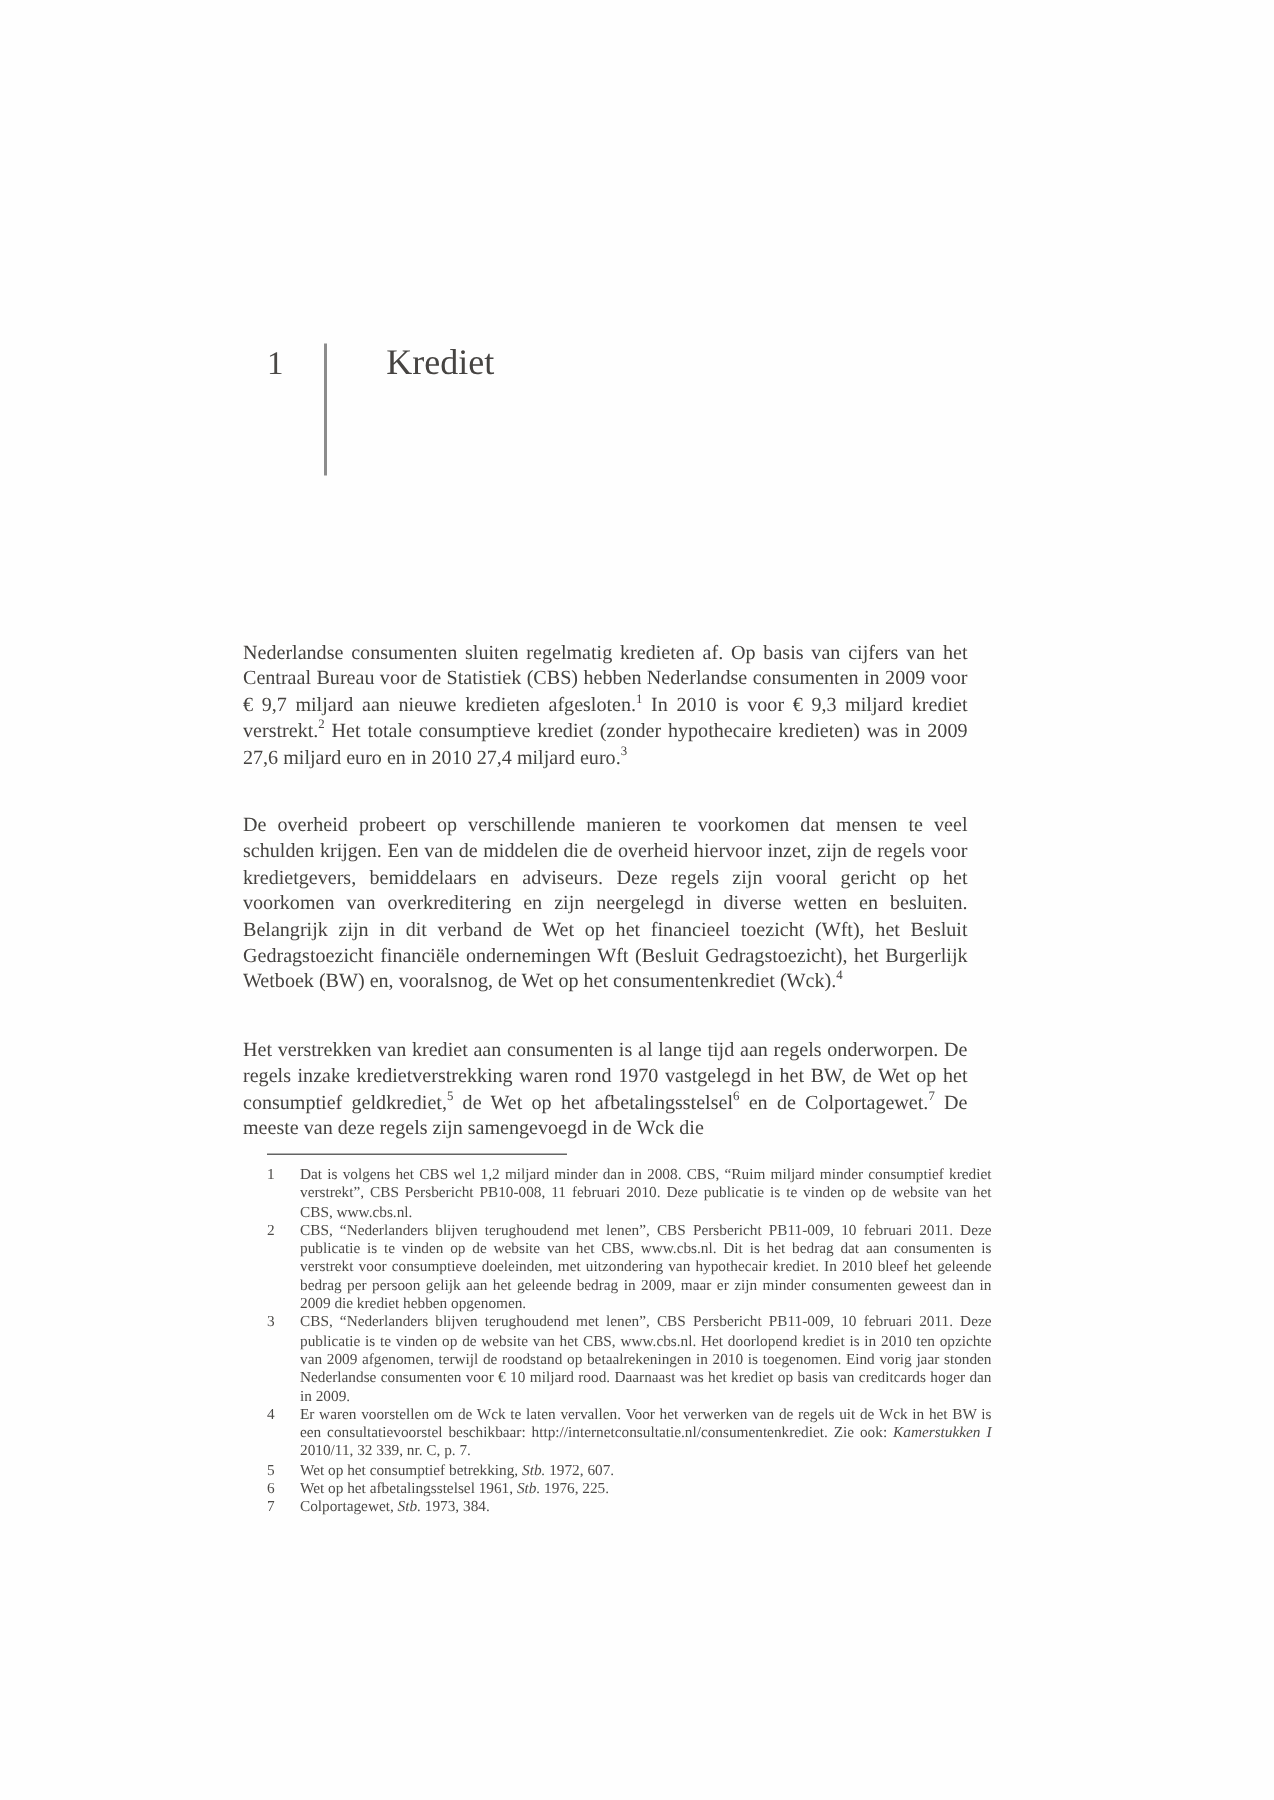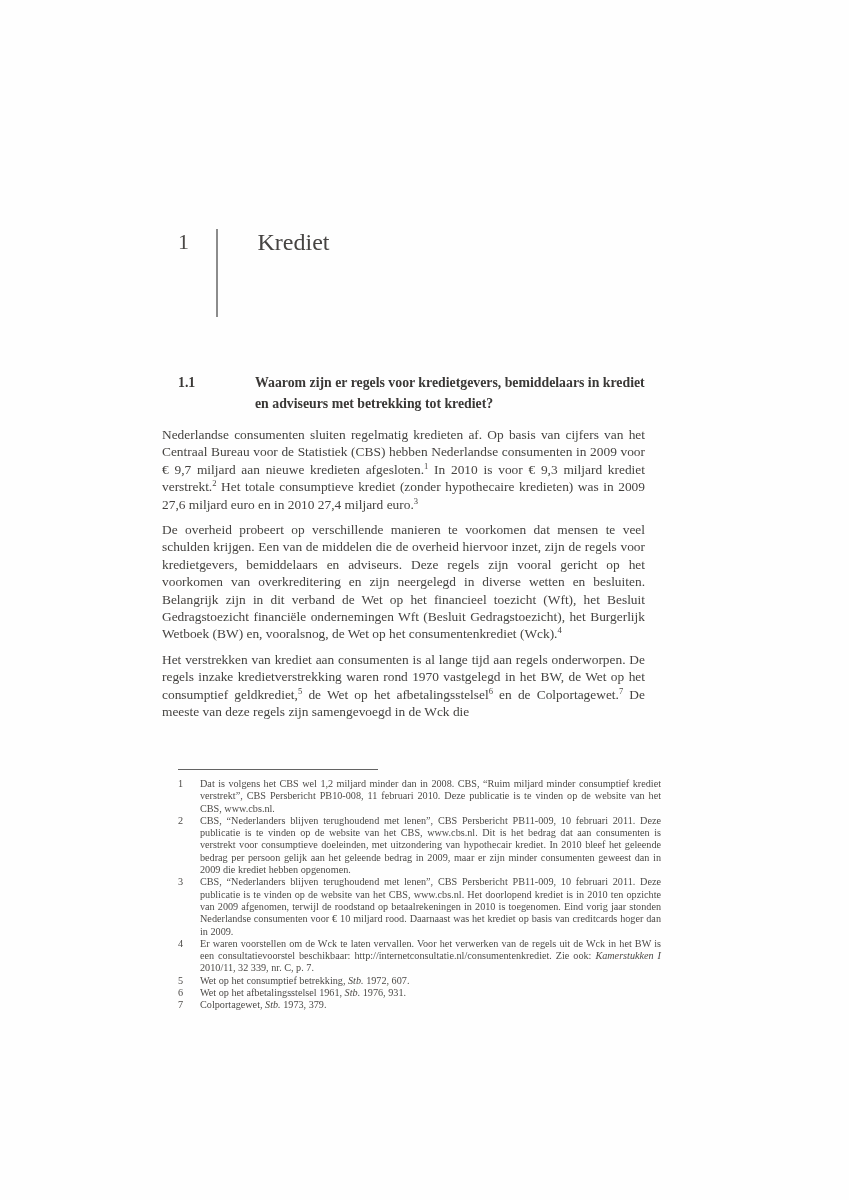--- a/index.html
+++ b/index.html
@@ -62,21 +62,21 @@
   .body-text {
     position: absolute;
     left: 162px;
     top: 426px;
     width: 483px;
     font-size: 13.4px;
     line-height: 17.4px;
     text-align: justify;
   }
   .body-text p { margin: 0; }
-  .body-text p + p { margin-top: 8px; }
+  .body-text p + p { margin-top: 28px; }
   sup {
     font-size: 0.64em;
     line-height: 0;
     vertical-align: super;
     letter-spacing: 0;
   }
 
   
   .fn-rule {
     position: absolute;
@@ -105,24 +105,20 @@
 <body>
 
 <div class="page">
 
   <div class="chapter-header">
     <span class="chapter-number">1</span>
     <span class="chapter-rule"></span>
     <h1 class="chapter-title">Krediet</h1>
   </div>
 
-  <div class="section-heading">
-    <span class="section-number">1.1</span>
-    <h2 class="section-title">Waarom zijn er regels voor kredietgevers, bemiddelaars in krediet en adviseurs met betrekking tot krediet?</h2>
-  </div>
 
   <div class="body-text">
       <p><span>Nederlandse consumenten sluiten regelmatig kredieten af. Op basis van cijfers van het Centraal Bureau voor de Statistiek (CBS) hebben Nederlandse consumenten in 2009 voor € 9,7 miljard aan nieuwe kredieten afgesloten.</span><sup>1</sup><span> In 2010 is voor € 9,3 miljard krediet verstrekt.</span><sup>2</sup><span> Het totale consumptieve krediet (zonder hypothecaire kredieten) was in 2009 27,6 miljard euro en in 2010 27,4 miljard euro.</span><sup>3</sup></p>
       <p><span>De overheid probeert op verschillende manieren te voorkomen dat mensen te veel schulden krijgen. Een van de middelen die de overheid hiervoor inzet, zijn de regels voor kredietgevers, bemiddelaars en adviseurs. Deze regels zijn vooral gericht op het voorkomen van overkreditering en zijn neergelegd in diverse wetten en besluiten. Belangrijk zijn in dit verband de Wet op het financieel toezicht (Wft), het Besluit Gedragstoezicht financiële ondernemingen Wft (Besluit Gedragstoezicht), het Burgerlijk Wetboek (BW) en, vooralsnog, de Wet op het consumentenkrediet (Wck).</span><sup>4</sup></p>
       <p><span>Het verstrekken van krediet aan consumenten is al lange tijd aan regels onderworpen. De regels inzake kredietverstrekking waren rond 1970 vastgelegd in het BW, de Wet op het consumptief geldkrediet,</span><sup>5</sup><span> de Wet op het afbetalingsstelsel</span><sup>6</sup><span> en de Colportagewet.</span><sup>7</sup><span> De meeste van deze regels zijn samengevoegd in de Wck die</span></p>
     </div>
 
   <div class="fn-rule"></div>
 
   <div class="footnotes">
@@ -141,21 +137,21 @@
       <div class="fn-row">
         <span class="fn-num">4</span>
         <span class="fn-text"><span>Er waren voorstellen om de Wck te laten vervallen. Voor het verwerken van de regels uit de Wck in het BW is een consultatievoorstel beschikbaar: http://internetconsultatie.nl/consumentenkrediet. Zie ook: </span><i>Kamerstukken I</i><span> 2010/11, 32 339, nr. C, p. 7.</span></span>
       </div>
       <div class="fn-row">
         <span class="fn-num">5</span>
         <span class="fn-text"><span>Wet op het consumptief betrekking, </span><i>Stb.</i><span> 1972, 607.</span></span>
       </div>
       <div class="fn-row">
         <span class="fn-num">6</span>
-        <span class="fn-text"><span>Wet op het afbetalingsstelsel 1961, </span><i>Stb.</i><span> 1976, 931.</span></span>
+        <span class="fn-text"><span>Wet op het afbetalingsstelsel 1961, </span><i>Stb.</i><span> 1976, 225.</span></span>
       </div>
       <div class="fn-row">
         <span class="fn-num">7</span>
-        <span class="fn-text"><span>Colportagewet, </span><i>Stb.</i><span> 1973, 379.</span></span>
+        <span class="fn-text"><span>Colportagewet, </span><i>Stb.</i><span> 1973, 384.</span></span>
       </div>
     </div>
 
 </div>
 
 </body></html>

